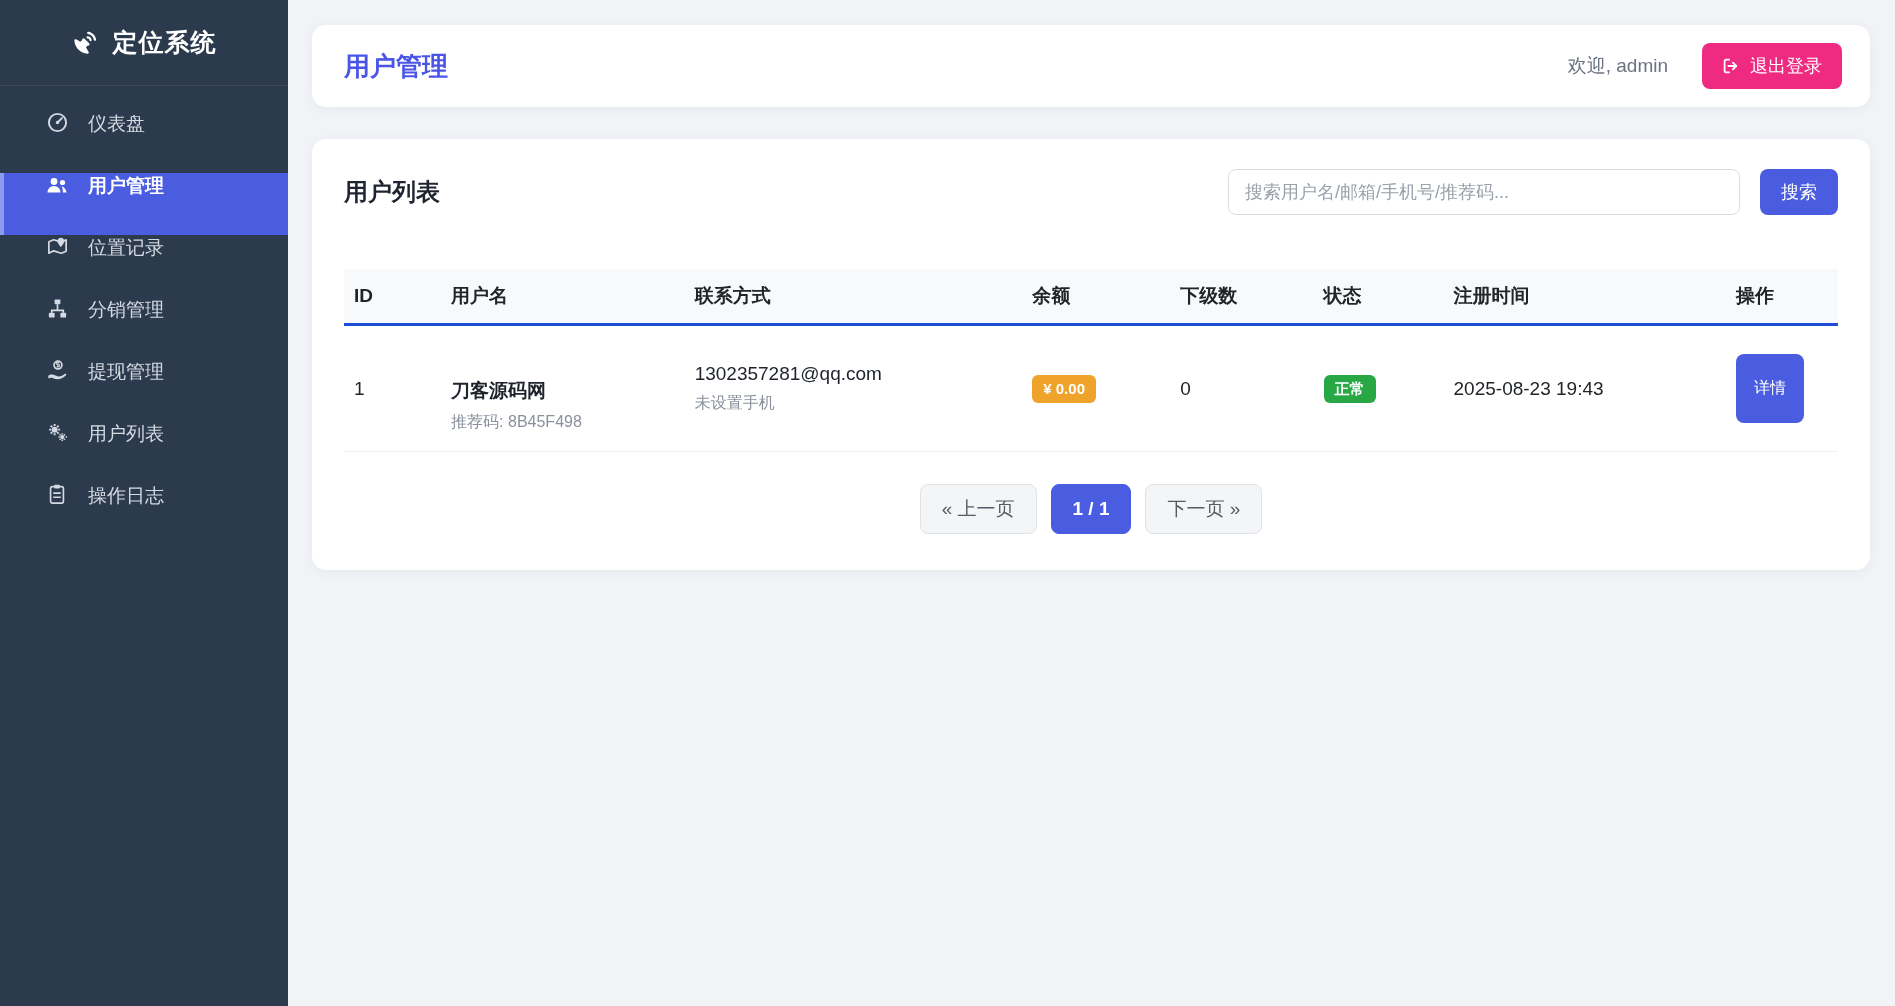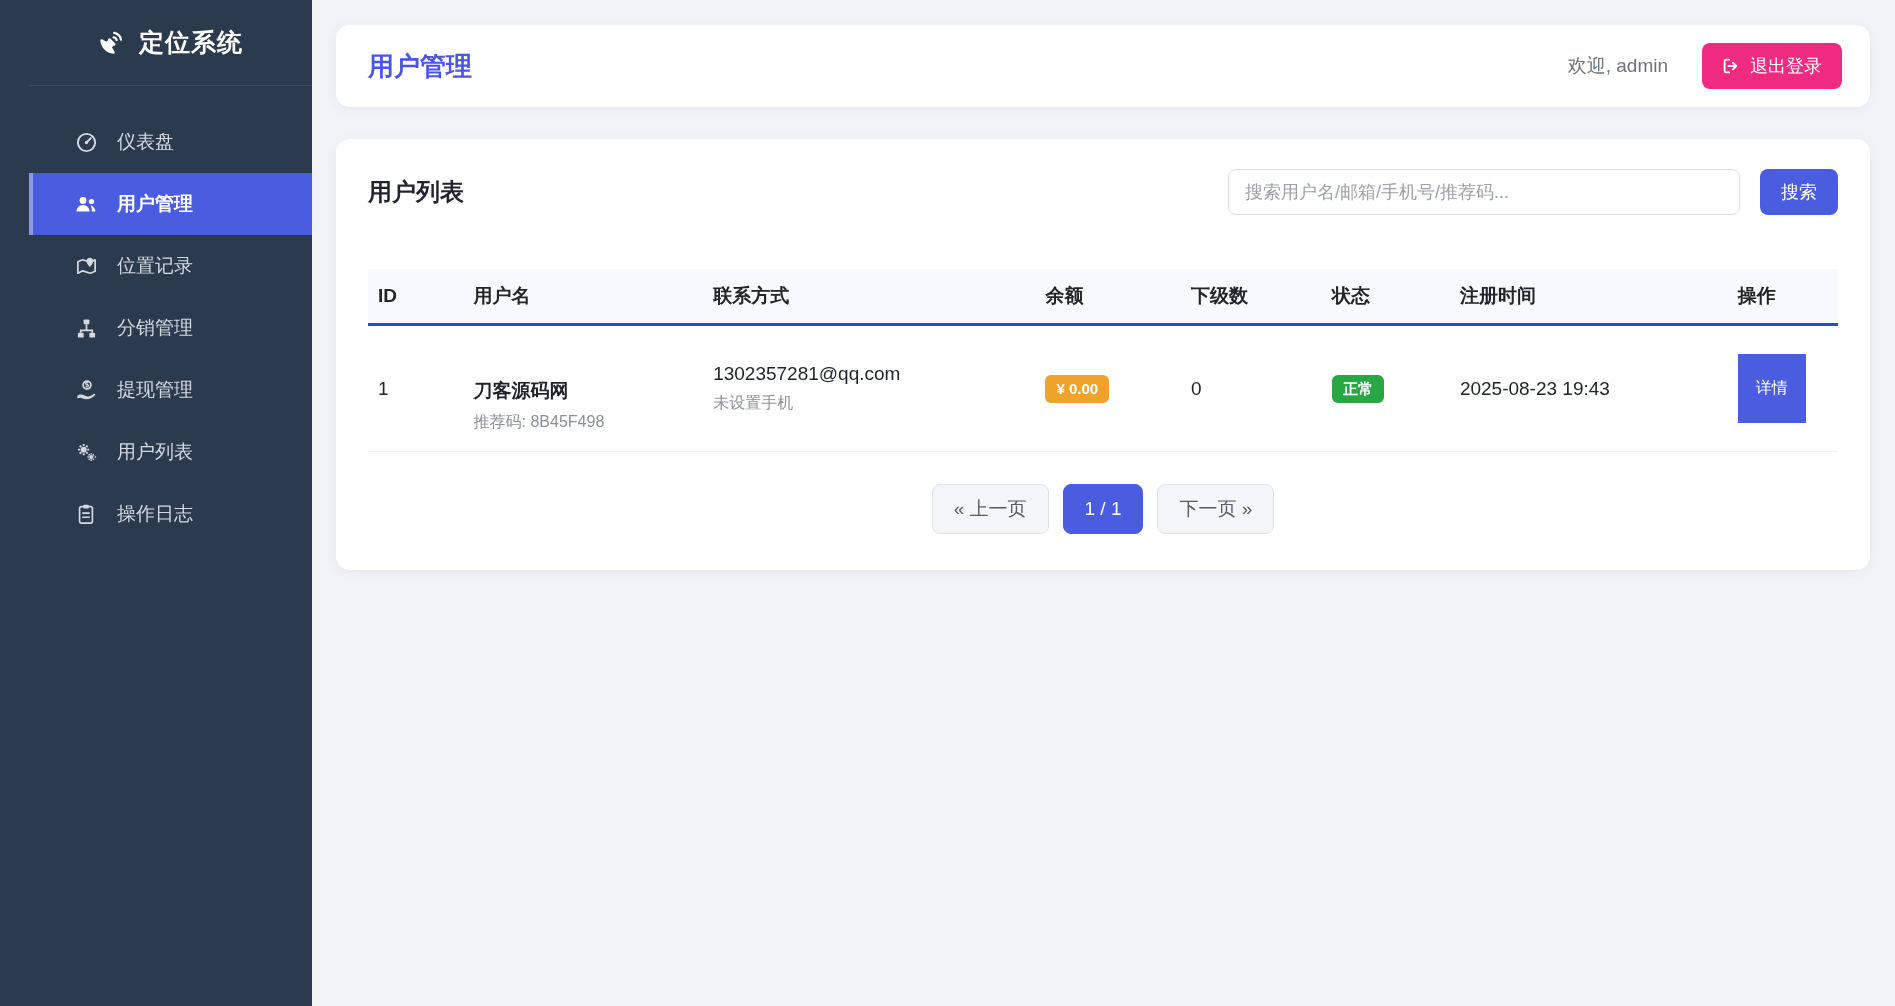--- a/index.html
+++ b/index.html
@@ -15,33 +15,33 @@
   html,body{width:1895px;height:1006px;overflow:hidden;}
   body{
     font-family:"Liberation Sans","DejaVu Sans",sans-serif;
     background:var(--page-bg);
     color:#212529;
   }
   .app{display:flex;width:1895px;height:1006px;}
 
   
   .sidebar{
-    width:312px;flex-shrink:0;height:100%;
+    width:288px;flex-shrink:0;height:100%;
     background:var(--sidebar);color:#dfe3ea;
-    display:flex;flex-direction:column;padding-left:29px;
+    display:flex;flex-direction:column;
   }
   .logo{
     height:86px;display:flex;align-items:center;justify-content:center;gap:14px;
     border-bottom:1px solid rgba(255,255,255,0.08);
     color:#ffffff;
   }
   .logo-text{font-size:25px;font-weight:bold;letter-spacing:1px;}
   .nav{padding-top:25px;display:flex;flex-direction:column;}
   .nav-item{
-    height:62px;display:flex;align-items:center;gap:18px;
+    height:62px;display:flex;align-items:flex-start;gap:18px;
     padding-left:40px;cursor:pointer;color:#d4dae3;
     border-left:4px solid transparent;text-decoration:none;
     font-size:19px;
   }
   .nav-item.active{
     background:var(--accent);color:#ffffff;font-weight:bold;
     border-left:4px solid #8c99f0;
   }
   .nav-icon{width:26px;display:inline-flex;justify-content:center;align-items:center;}
   .nav-icon svg{display:block;}
@@ -98,33 +98,33 @@
   .cell-main{font-weight:bold;font-size:19px;color:#1d222b;margin-top:34px;}
   .cell-sub{font-size:16px;color:#8a919c;margin-top:8px;}
   .contact-main{font-size:19px;color:#1d222b;}
   .badge{
     display:inline-block;color:#fff;font-size:15px;font-weight:bold;
     padding:5px 11px;border-radius:6px;line-height:1.2;
   }
   .badge-orange{background:var(--orange);}
   .badge-green{background:var(--green);}
   .detail-btn{
-    background:var(--accent);color:#fff;border:none;border-radius:0;
+    background:var(--accent);color:#fff;border:none;border-radius:8px;
     padding:24px 18px;font-size:16px;cursor:pointer;font-family:inherit;
   }
 
   .pagination{display:flex;justify-content:center;gap:14px;margin-top:32px;}
   .page-btn{
     background:#f4f5f7;border:1px solid #dfe3e8;color:#555c66;
     border-radius:8px;padding:11px 21px;font-size:19px;cursor:pointer;
     font-family:inherit;
   }
   .page-btn.current{
     background:var(--accent);border-color:var(--accent);
-    color:#fff;font-weight:normal;cursor:default;
+    color:#fff;font-weight:bold;cursor:default;
   }
 </style>
 </head>
 <body>
 
 <div class="app">
 
   <aside class="sidebar">
     <div class="logo">
       <span style="display:inline-flex;">

